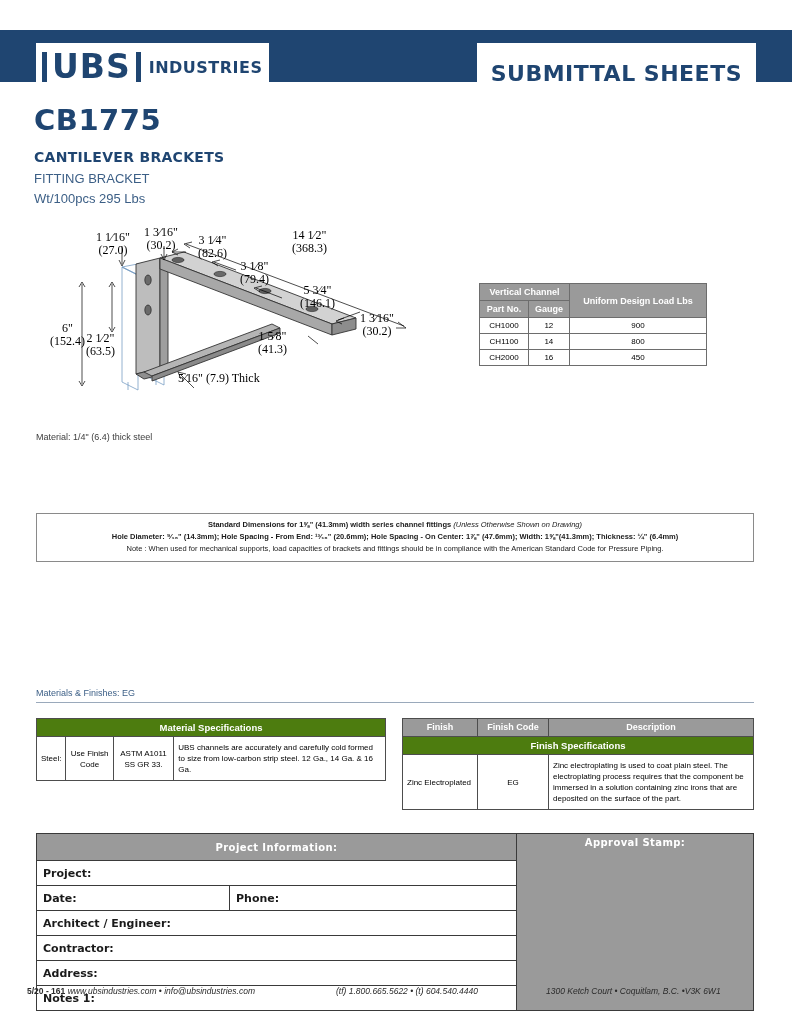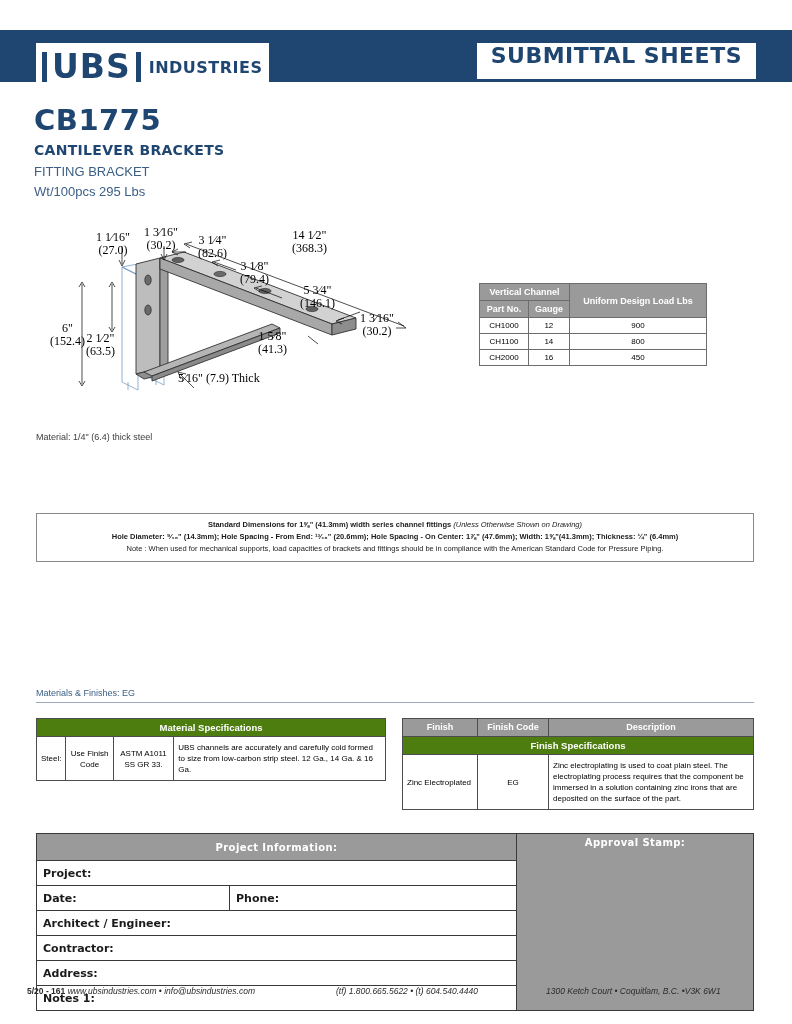--- a/index.html
+++ b/index.html
@@ -52,41 +52,41 @@
     letter-spacing: 0.5px;
     padding-left: 8px;
     font-family: "DejaVu Sans", sans-serif;
   }
   .submittal-wrap {
     position: absolute;
     right: 36px; top: 43px;
     height: 36px;
     background: #ffffff;
     display: flex;
-    align-items: flex-start;
-    padding: 0 14px;
+    align-items: center;
+    padding: 12px 14px;
   }
   .submittal-text {
     font-size: 22px;
     font-weight: bold;
     color: #1f4571;
     letter-spacing: 0.5px;
     font-family: "DejaVu Sans", sans-serif;
   }
 
   
   .title-block { position: absolute; left: 34px; top: 104px; }
   .part-no {
     font-size: 29px; font-weight: bold; color: #1f4571;
     letter-spacing: 0.5px; line-height: 32px;
     font-family: "DejaVu Sans", sans-serif;
   }
   .part-type {
     font-size: 14px; font-weight: bold; color: #1f4571;
-    letter-spacing: 0.3px; line-height: 18px; margin-top: 5px;
+    letter-spacing: 0.3px; line-height: 18px; margin-top: 12px;
     font-family: "DejaVu Sans", sans-serif;
   }
   .part-sub {
     font-size: 13px; color: #3c5f86; line-height: 20px; margin-top: 3px;
   }
   .part-weight {
     font-size: 13px; color: #3c5f86; line-height: 20px;
   }
 
   

